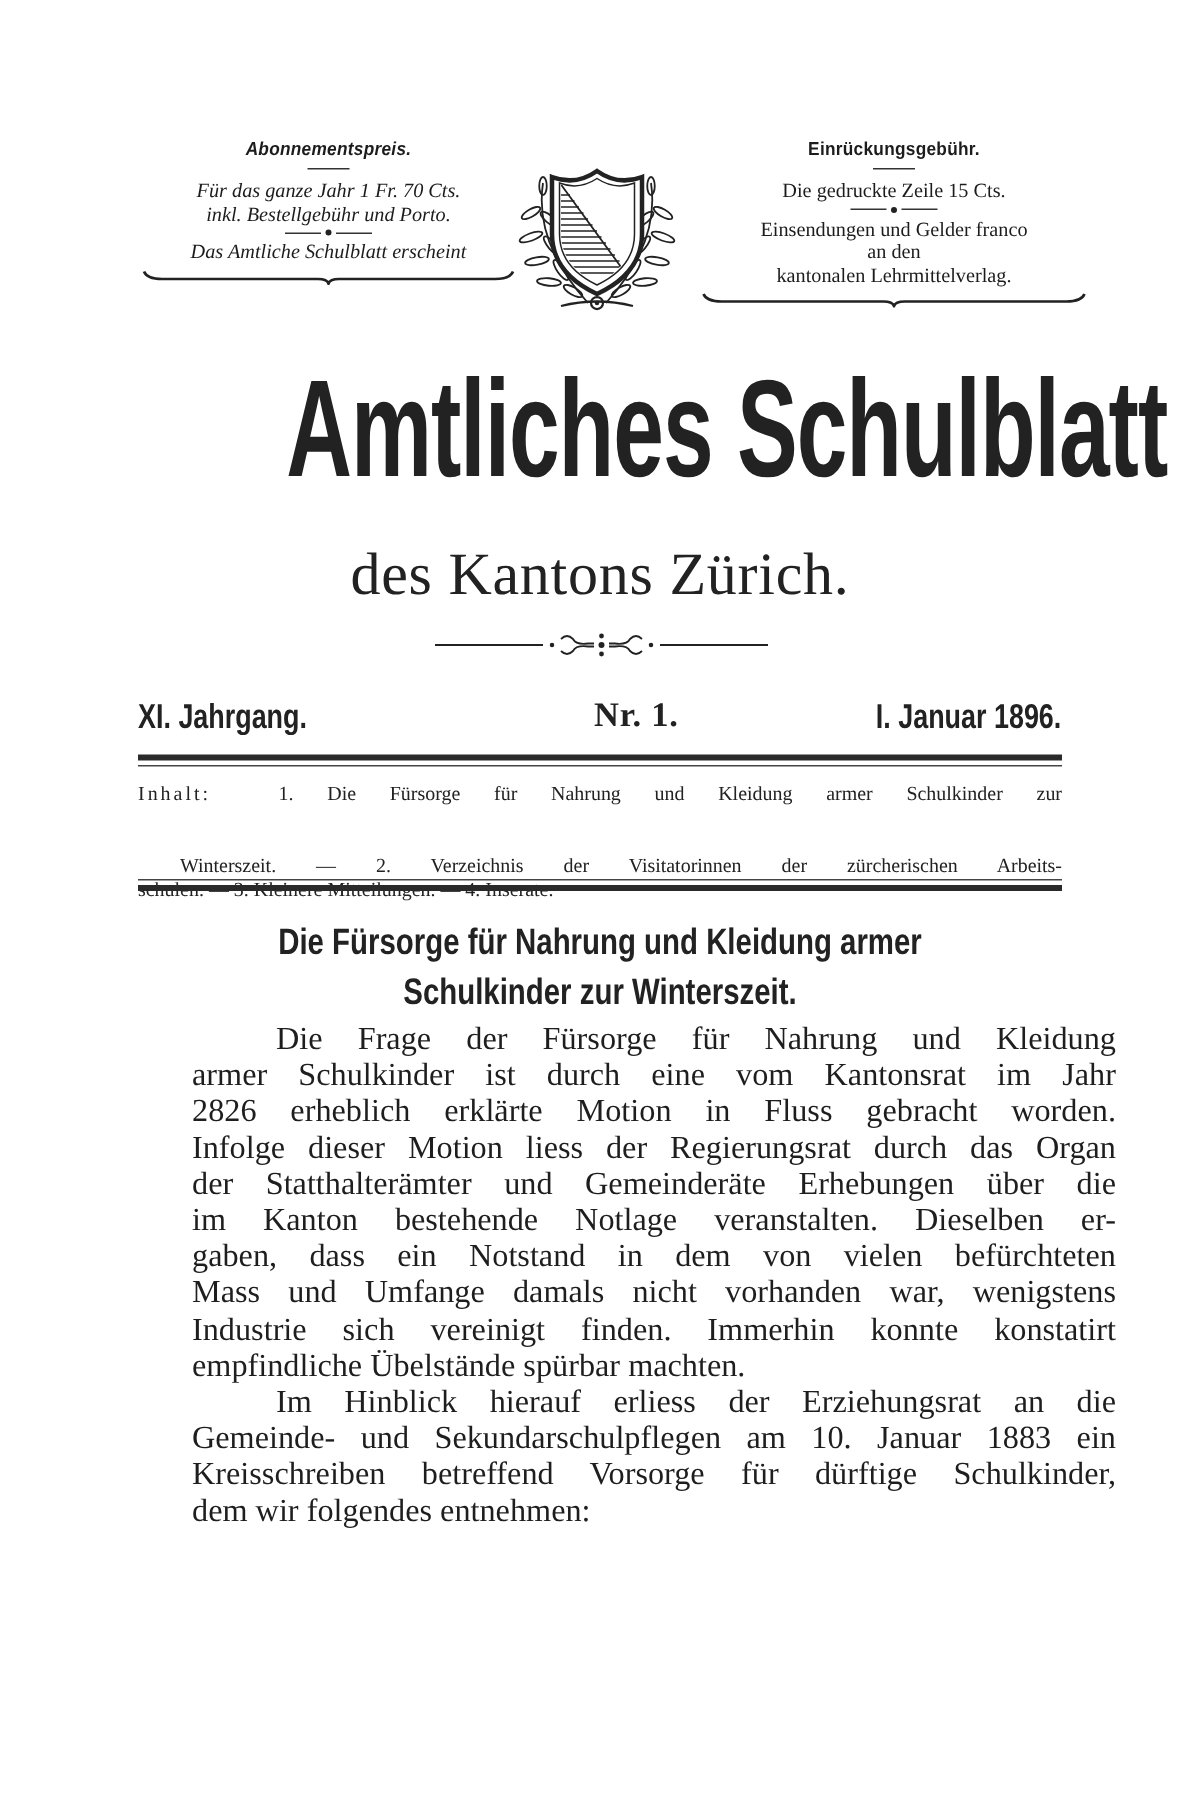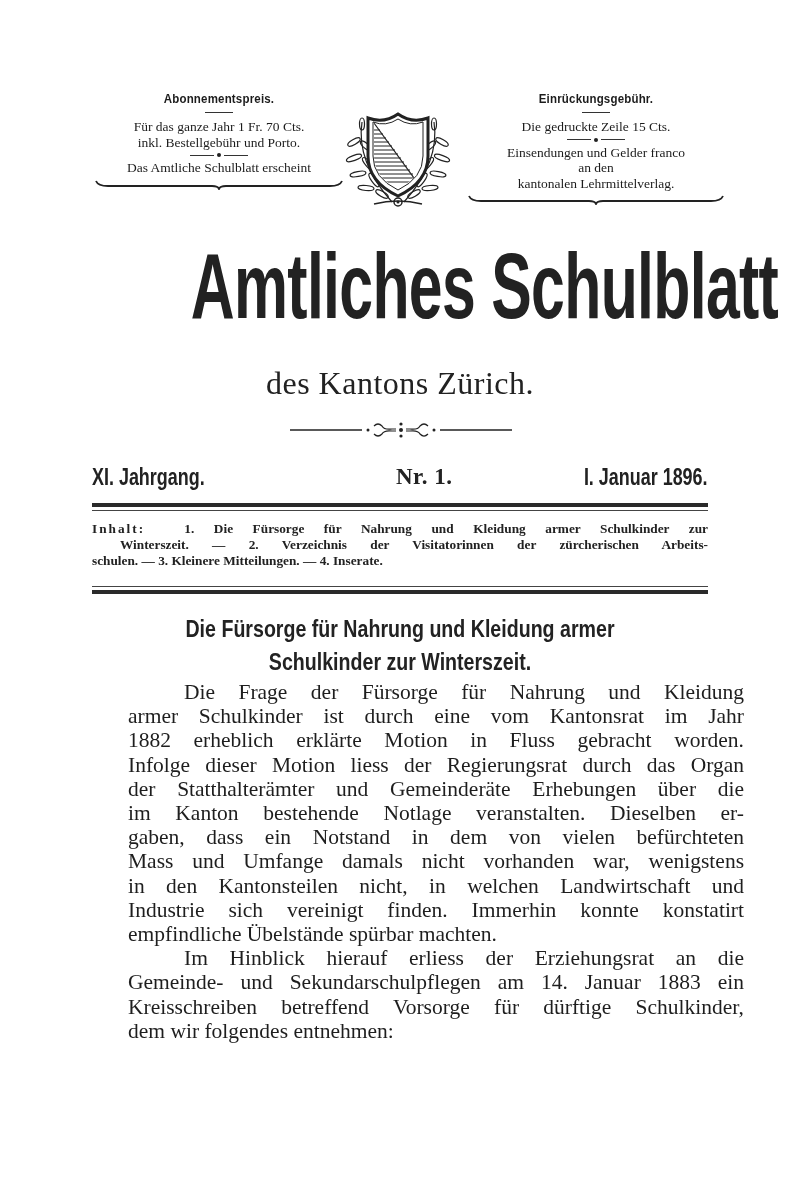--- a/index.html
+++ b/index.html
@@ -1,51 +1,51 @@
 <!DOCTYPE html>
 <html><head>
 <meta charset="utf-8">
 <style>
   html, body { margin: 0; padding: 0; background: #ffffff; }
   body { width: 800px; height: 1203px; position: relative; overflow: hidden; color: #1c1c1c; }
 
   
   .hdr-box { position: absolute; top: 92px; text-align: center; }
-  .hdr-left { left: 88px; width: 262px; }
+  .hdr-left { left: 88px; width: 262px; font-style: italic; }
   .hdr-right { left: 462px; width: 268px; }
   .hdr-title { font-family: "Liberation Sans", sans-serif; font-weight: bold; font-size: 12.5px; letter-spacing: 0.2px; transform: scaleX(0.92); margin: 0 0 4px 0; }
   .hdr-dash { width: 28px; height: 1px; background: #333; margin: 6px auto 6px auto; }
   .hdr-line { font-family: "Liberation Serif", serif; font-size: 13.5px; line-height: 15.5px; }
   .hdr-orn { display: flex; align-items: center; justify-content: center; margin: 3px 0 3px 0; }
   .hdr-orn .l { width: 24px; height: 1px; background: #333; }
   .hdr-orn .d { width: 4px; height: 4px; border-radius: 50%; background: #222; margin: 0 3px; }
   .brace { display: block; margin: 4px auto 0 auto; }
 
   
   .crest { position: absolute; left: 334px; top: 112px; width: 128px; height: 100px; }
 
   
   .masthead { position: absolute; left: 82px; top: 236px; width: 640px; text-align: center; font-family: "Liberation Sans", sans-serif; font-weight: bold; font-size: 92px; line-height: 100px; letter-spacing: -1px; transform: scaleX(0.66); transform-origin: center; white-space: nowrap; color: #222; }
-  .subtitle { position: absolute; left: 80px; top: 360px; width: 640px; text-align: center; font-family: "Liberation Serif", serif; font-size: 32px; line-height: 46px; letter-spacing: 0.5px; color: #222; }
+  .subtitle { position: absolute; left: 80px; top: 360px; width: 640px; text-align: center; font-family: "Liberation Serif", serif; font-size: 40px; line-height: 46px; letter-spacing: 0.5px; color: #222; }
   .ornament { position: absolute; left: 286px; top: 420px; width: 230px; height: 20px; }
 
   
   .issue { position: absolute; top: 464px; font-family: "Liberation Sans", sans-serif; font-weight: bold; font-size: 23px; transform: scaleX(0.78); color: #222; white-space: nowrap; }
   .issue-left { left: 92px; transform-origin: left; }
   .issue-center { left: 368px; font-family: "Liberation Serif", serif; font-size: 23px; transform: none; letter-spacing: 0.5px; margin-left: 28px; }
   .issue-right { right: 92px; transform-origin: right; }
 
   .rule-thick { position: absolute; left: 92px; width: 616px; height: 4px; background: #2a2a2a; }
   .rule-thin { position: absolute; left: 92px; width: 616px; height: 1px; background: #444; }
 
   
   .contents { position: absolute; left: 92px; top: 521px; width: 616px; font-family: "Liberation Serif", serif; font-size: 13.3px; line-height: 16px; text-align: justify; color: #222; }
   .contents .lbl { letter-spacing: 2px; }
-  .contents .line { display: block; text-align-last: justify; white-space: nowrap; font-weight: bold; }
-  .contents .line.indent { padding-left: 28px; }
+  .contents .line { display: block; text-align-last: justify; white-space: nowrap; }
+  .contents .line.indent { padding-left: 28px; margin-top: 32px; }
   .contents .line.last { text-align-last: left; }
 
   
   .art-title { position: absolute; left: 92px; top: 612px; width: 616px; text-align: center; font-family: "Liberation Sans", sans-serif; font-weight: bold; font-size: 24.5px; line-height: 33px; transform: scaleX(0.80); transform-origin: center; color: #222; white-space: nowrap; }
   .body { position: absolute; left: 92px; top: 680px; width: 616px; font-family: "Liberation Serif", serif; font-size: 21.5px; line-height: 24.2px; color: #1e1e1e; margin-left: 36px; }
   .body .ln { display: block; white-space: nowrap; text-align: justify; text-align-last: justify; }
   .body .ln.first { padding-left: 56px; }
   .body .ln.end { text-align-last: left; }
 </style>
 </head>
@@ -174,26 +174,25 @@
 <div class="rule-thick" style="top:590px;"></div>
 
 <div class="art-title">
   <div>Die Fürsorge für Nahrung und Kleidung armer</div>
   <div>Schulkinder zur Winterszeit.</div>
 </div>
 
 <div class="body">
   <span class="ln first">Die Frage der Fürsorge für Nahrung und Kleidung</span>
   <span class="ln">armer Schulkinder ist durch eine vom Kantonsrat im Jahr</span>
-  <span class="ln">1882 erheblich erklärte Motion in Fluss gebracht worden.</span>
+  <span class="ln">2826 erheblich erklärte Motion in Fluss gebracht worden.</span>
   <span class="ln">Infolge dieser Motion liess der Regierungsrat durch das Organ</span>
   <span class="ln">der Statthalterämter und Gemeinderäte Erhebungen über die</span>
   <span class="ln">im Kanton bestehende Notlage veranstalten. Dieselben er-</span>
   <span class="ln">gaben, dass ein Notstand in dem von vielen befürchteten</span>
   <span class="ln">Mass und Umfange damals nicht vorhanden war, wenigstens</span>
-  <span class="ln">in den Kantonsteilen nicht, in welchen Landwirtschaft und</span>
   <span class="ln">Industrie sich vereinigt finden. Immerhin konnte konstatirt</span>
   <span class="ln end">empfindliche Übelstände spürbar machten.</span>
   <span class="ln first">Im Hinblick hierauf erliess der Erziehungsrat an die</span>
-  <span class="ln">Gemeinde- und Sekundarschulpflegen am 14. Januar 1883 ein</span>
+  <span class="ln">Gemeinde- und Sekundarschulpflegen am 10. Januar 1883 ein</span>
   <span class="ln">Kreisschreiben betreffend Vorsorge für dürftige Schulkinder,</span>
   <span class="ln end">dem wir folgendes entnehmen:</span>
 </div>
 
 </body></html>

